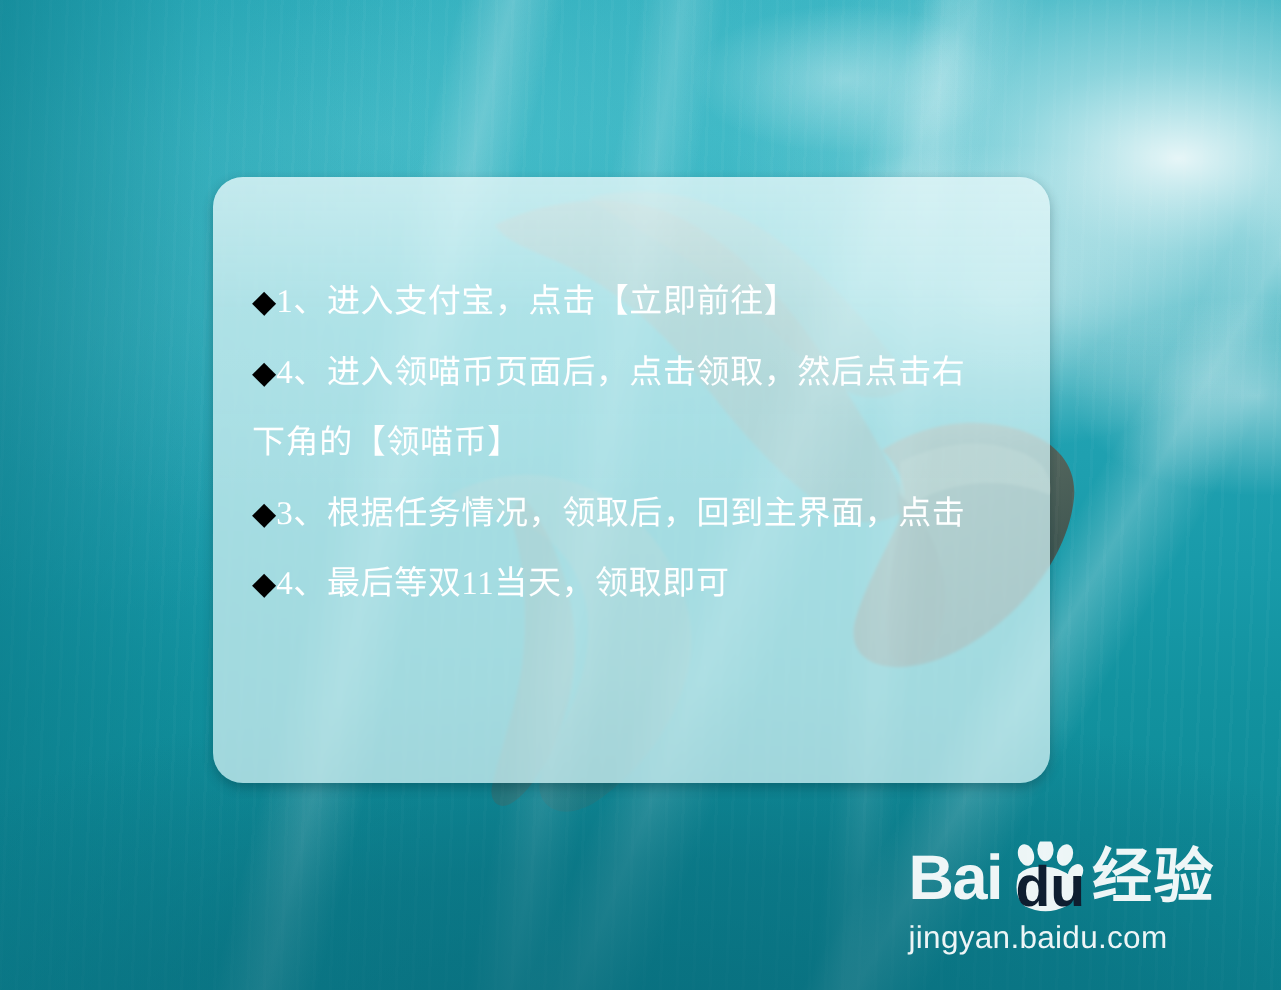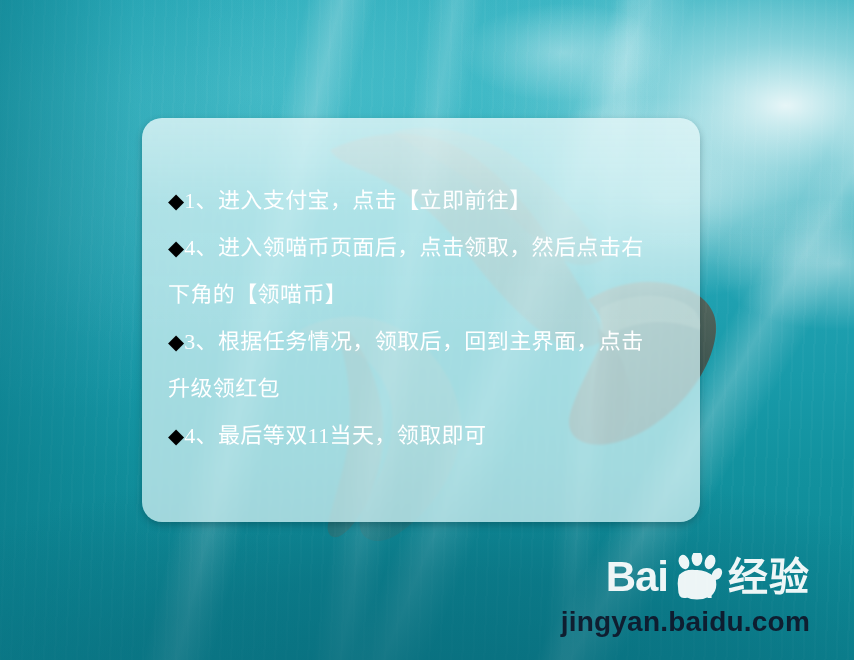--- a/index.html
+++ b/index.html
@@ -151,41 +151,40 @@
     color: #ffffff;
     letter-spacing: -1px;
     line-height: 1;
   }
   .wm-paw-wrap { position: relative; width: 52px; height: 48px; }
   .wm-du {
     position: absolute;
     left: 6px;
     bottom: -2px;
     font-family: "Liberation Sans", sans-serif;
-    font-size: 30px;
+    font-size: 38px;
     font-weight: 700;
-    color: #ffffff;
+    color: #0f172a;
     line-height: 1;
   }
   .wm-jy {
     font-family: "Liberation Sans", sans-serif;
     font-size: 40px;
     font-weight: 700;
     color: #ffffff;
     line-height: 1;
     margin-left: 2px;
     letter-spacing: 1px;
   }
   .wm-url {
     font-family: "Liberation Sans", sans-serif;
-    font-size: 28px;
-    color: #0f172a;
+    font-size: 21px;
+    color: #ffffff;
     margin-top: 5px;
     letter-spacing: 0.2px;
-    font-weight: bold;
   }
 </style>
 </head>
 <body>
 
 <div id="stage">
 
   <div class="bg-layer bg-base"></div>
   <div class="bg-layer bg-water-mass"></div>
 
@@ -260,23 +259,20 @@
         <span class="step-text">4、进入领喵币页面后，点击领取，然后点击右</span>
       </div>
       <div class="step-row cont-row">
         <span class="step-text">下角的【领喵币】</span>
       </div>
 
       <div class="step-row">
         <span class="step-bullet">◆</span>
         <span class="step-text">3、根据任务情况，领取后，回到主界面，点击</span>
       </div>
-      <div class="step-row cont-row">
-        <span class="step-text">升级领红包</span>
-      </div>
 
       <div class="step-row">
         <span class="step-bullet">◆</span>
         <span class="step-text">4、最后等双11当天，领取即可</span>
       </div>
 
     </div>
   </div>
 
   <div id="baidu-watermark">

